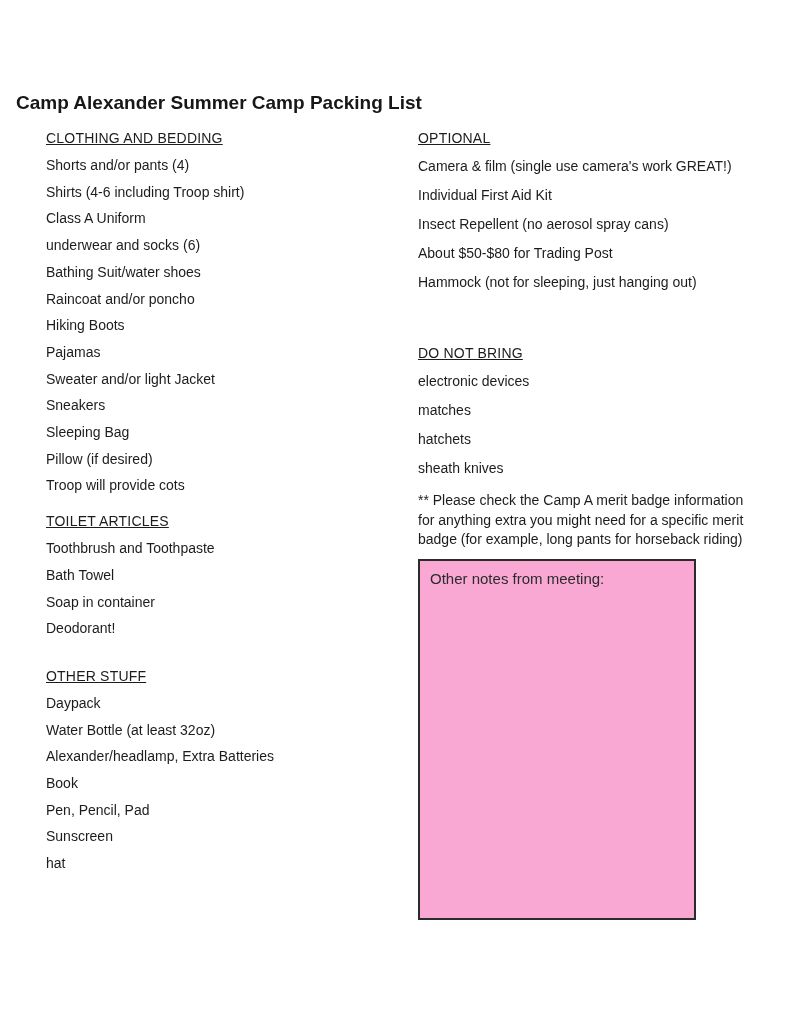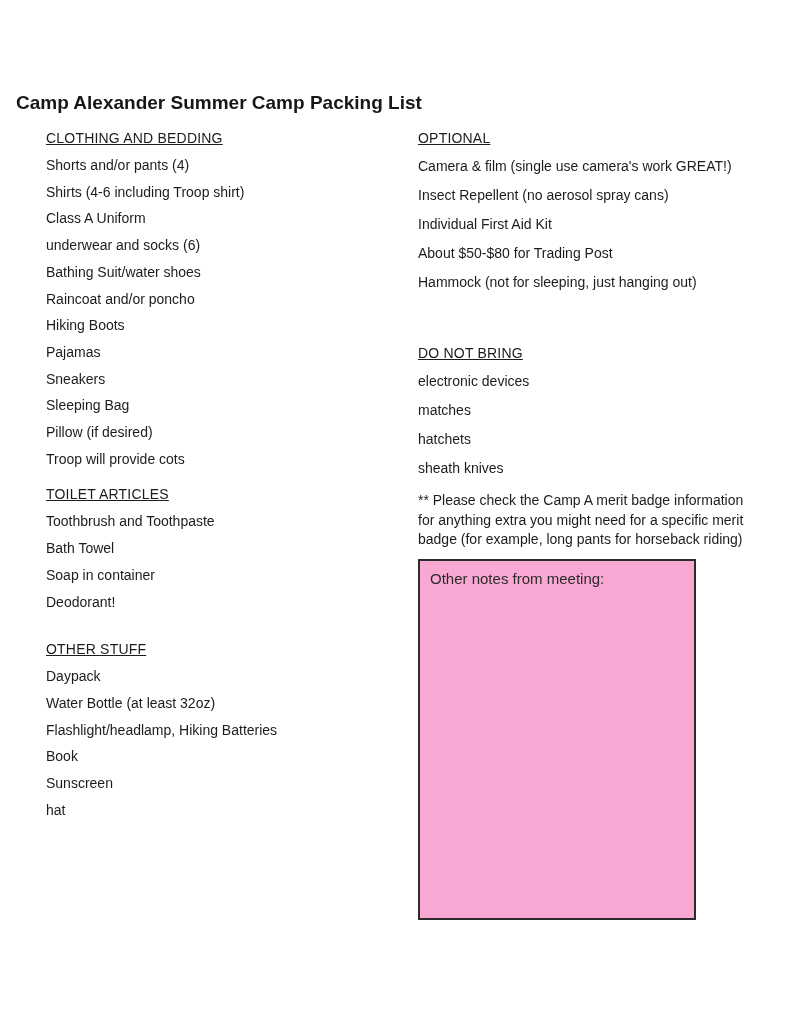--- a/index.html
+++ b/index.html
@@ -78,47 +78,49 @@
 
     <div class="sec-heading">CLOTHING AND BEDDING</div>
     <div class="list-item">Shorts and/or pants (4)</div>
     <div class="list-item">Shirts (4-6 including Troop shirt)</div>
     <div class="list-item">Class A Uniform</div>
     <div class="list-item">underwear and socks (6)</div>
     <div class="list-item">Bathing Suit/water shoes</div>
     <div class="list-item">Raincoat and/or poncho</div>
     <div class="list-item">Hiking Boots</div>
     <div class="list-item">Pajamas</div>
+    <div class="list-item">Sweater and/or light Jacket</div>
     <div class="list-item">Sneakers</div>
     <div class="list-item">Sleeping Bag</div>
     <div class="list-item">Pillow (if desired)</div>
     <div class="list-item">Troop will provide cots</div>
 
     <div class="sec-heading gap-toilet">TOILET ARTICLES</div>
     <div class="list-item">Toothbrush and Toothpaste</div>
     <div class="list-item">Bath Towel</div>
     <div class="list-item">Soap in container</div>
     <div class="list-item">Deodorant!</div>
 
     <div class="sec-heading gap-other">OTHER STUFF</div>
     <div class="list-item">Daypack</div>
     <div class="list-item">Water Bottle (at least 32oz)</div>
-    <div class="list-item">Flashlight/headlamp, Hiking Batteries</div>
+    <div class="list-item">Alexander/headlamp, Extra Batteries</div>
     <div class="list-item">Book</div>
+    <div class="list-item">Pen, Pencil, Pad</div>
     <div class="list-item">Sunscreen</div>
     <div class="list-item">hat</div>
 
   </div>
 
   <div class="col col-right">
 
     <div class="sec-heading">OPTIONAL</div>
     <div class="list-item">Camera &amp; film (single use camera's work GREAT!)</div>
+    <div class="list-item">Individual First Aid Kit</div>
     <div class="list-item">Insect Repellent (no aerosol spray cans)</div>
-    <div class="list-item">Individual First Aid Kit</div>
     <div class="list-item">About $50-$80 for Trading Post</div>
     <div class="list-item">Hammock (not for sleeping, just hanging out)</div>
 
     <div class="sec-heading gap-donot">DO NOT BRING</div>
     <div class="list-item">electronic devices</div>
     <div class="list-item">matches</div>
     <div class="list-item">hatchets</div>
     <div class="list-item">sheath knives</div>
 
     <div class="merit-note">** Please check the Camp A merit badge information for anything extra you might need for a specific merit badge (for example, long pants for horseback riding)</div>

